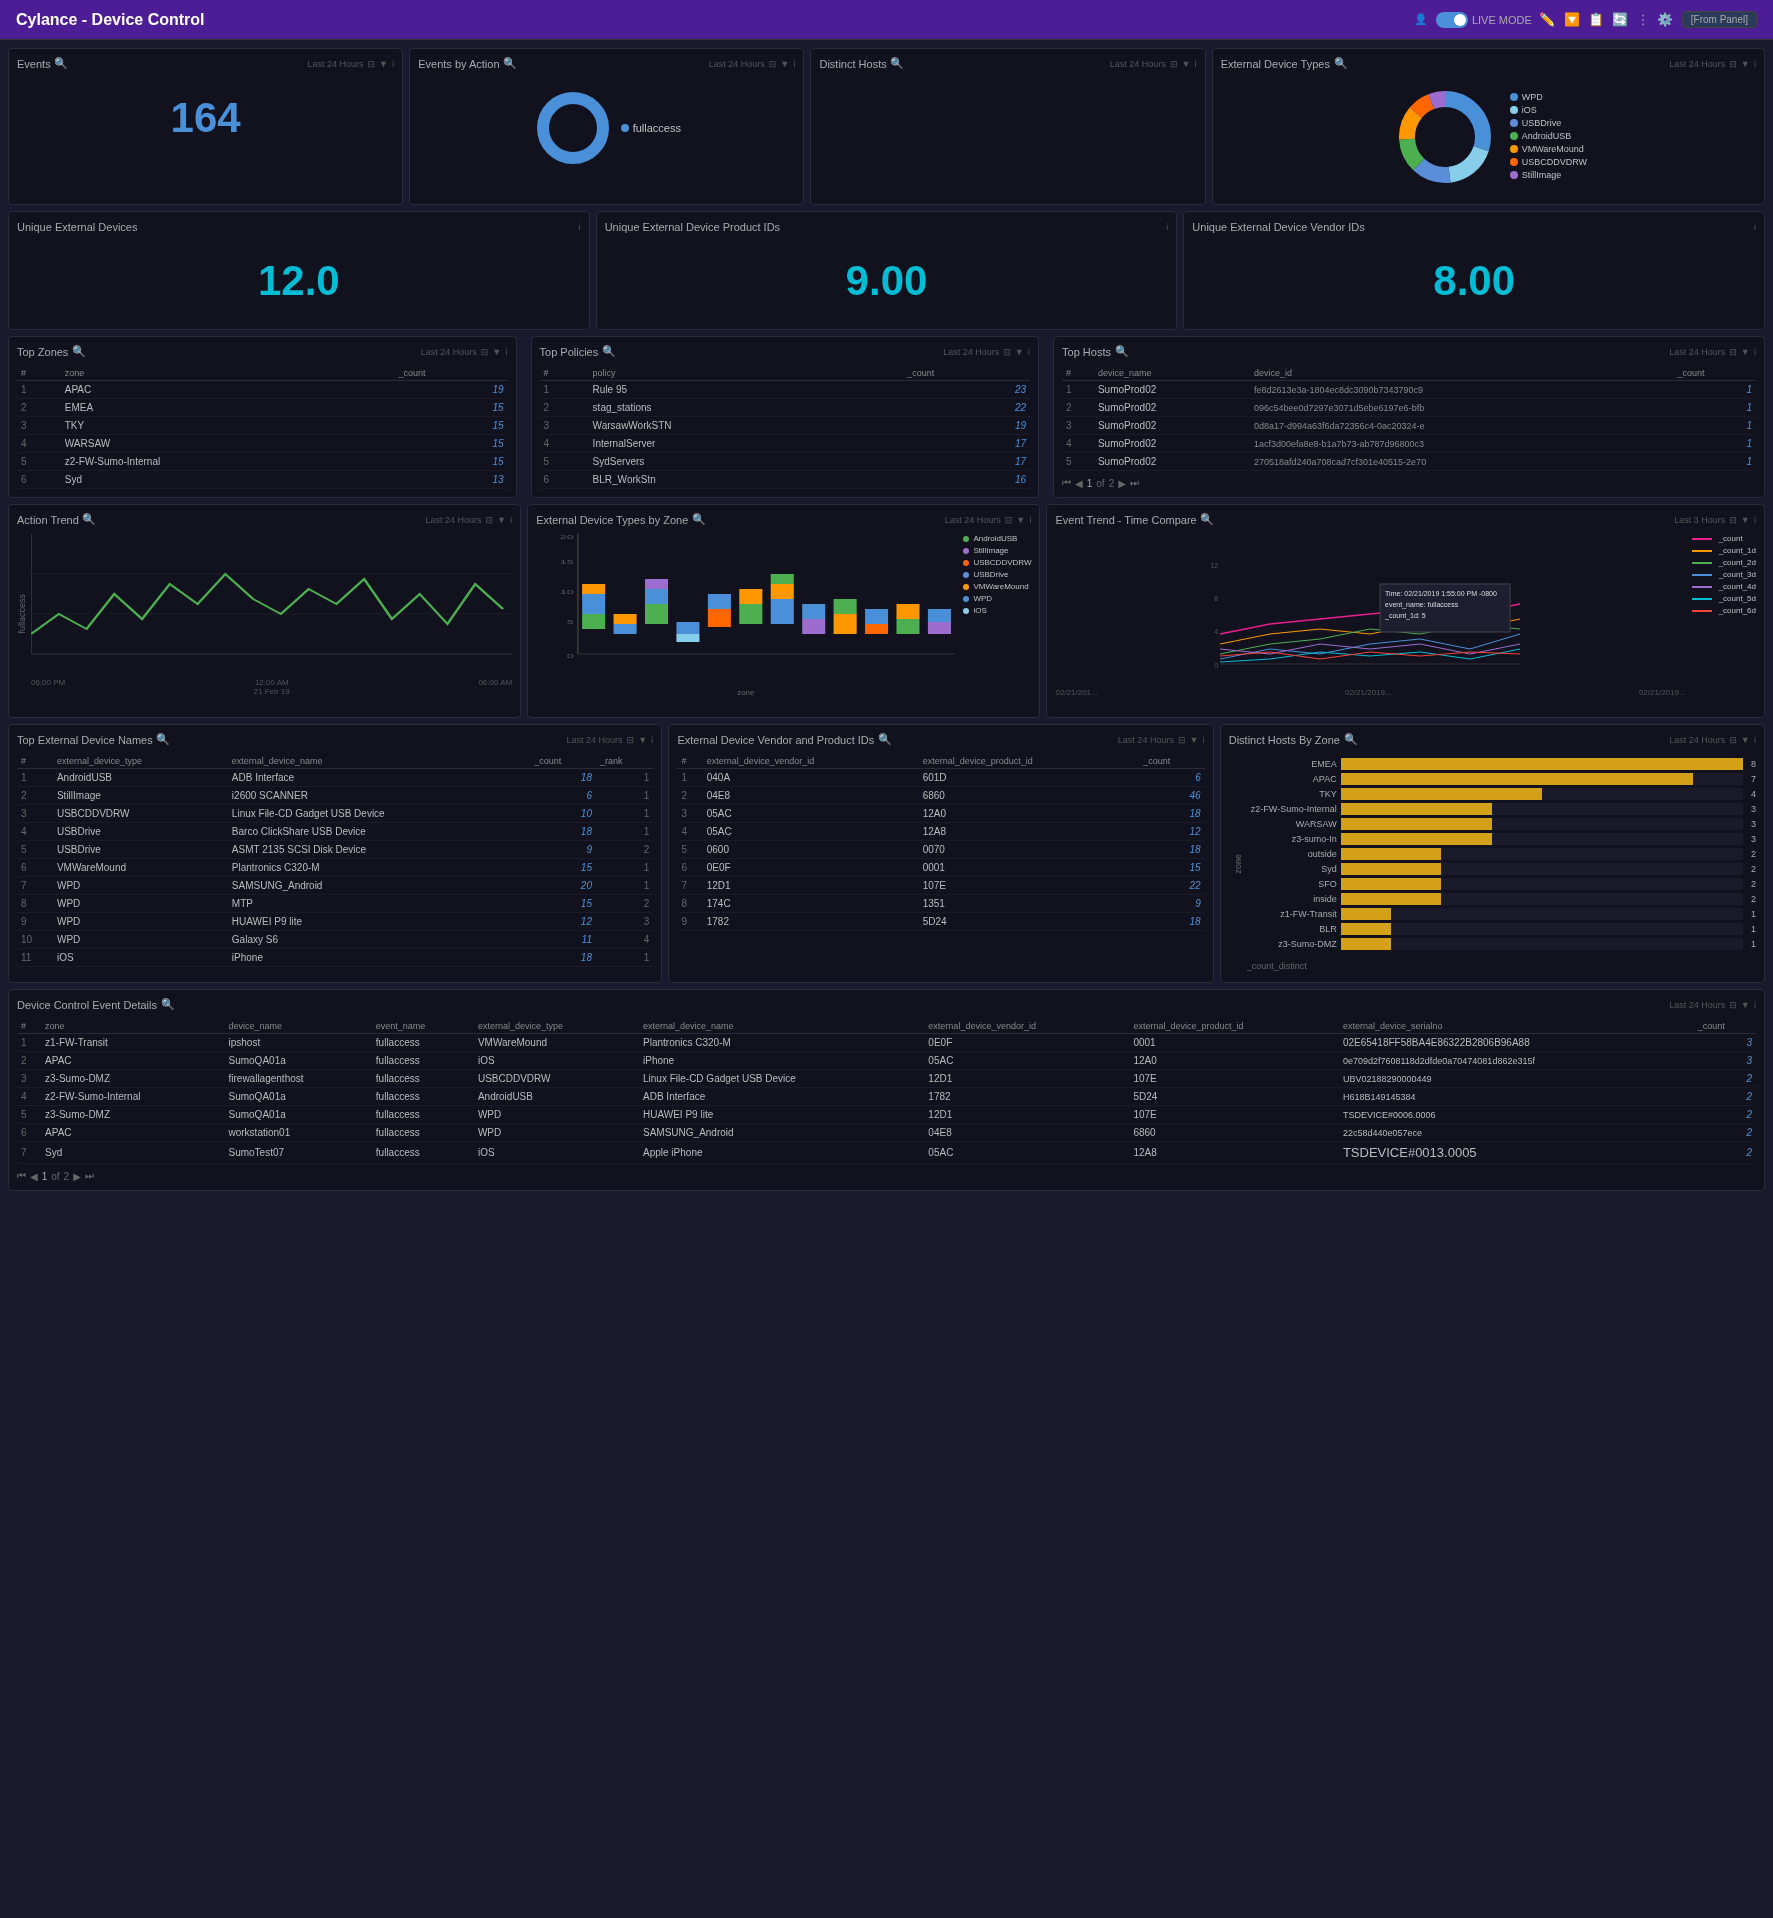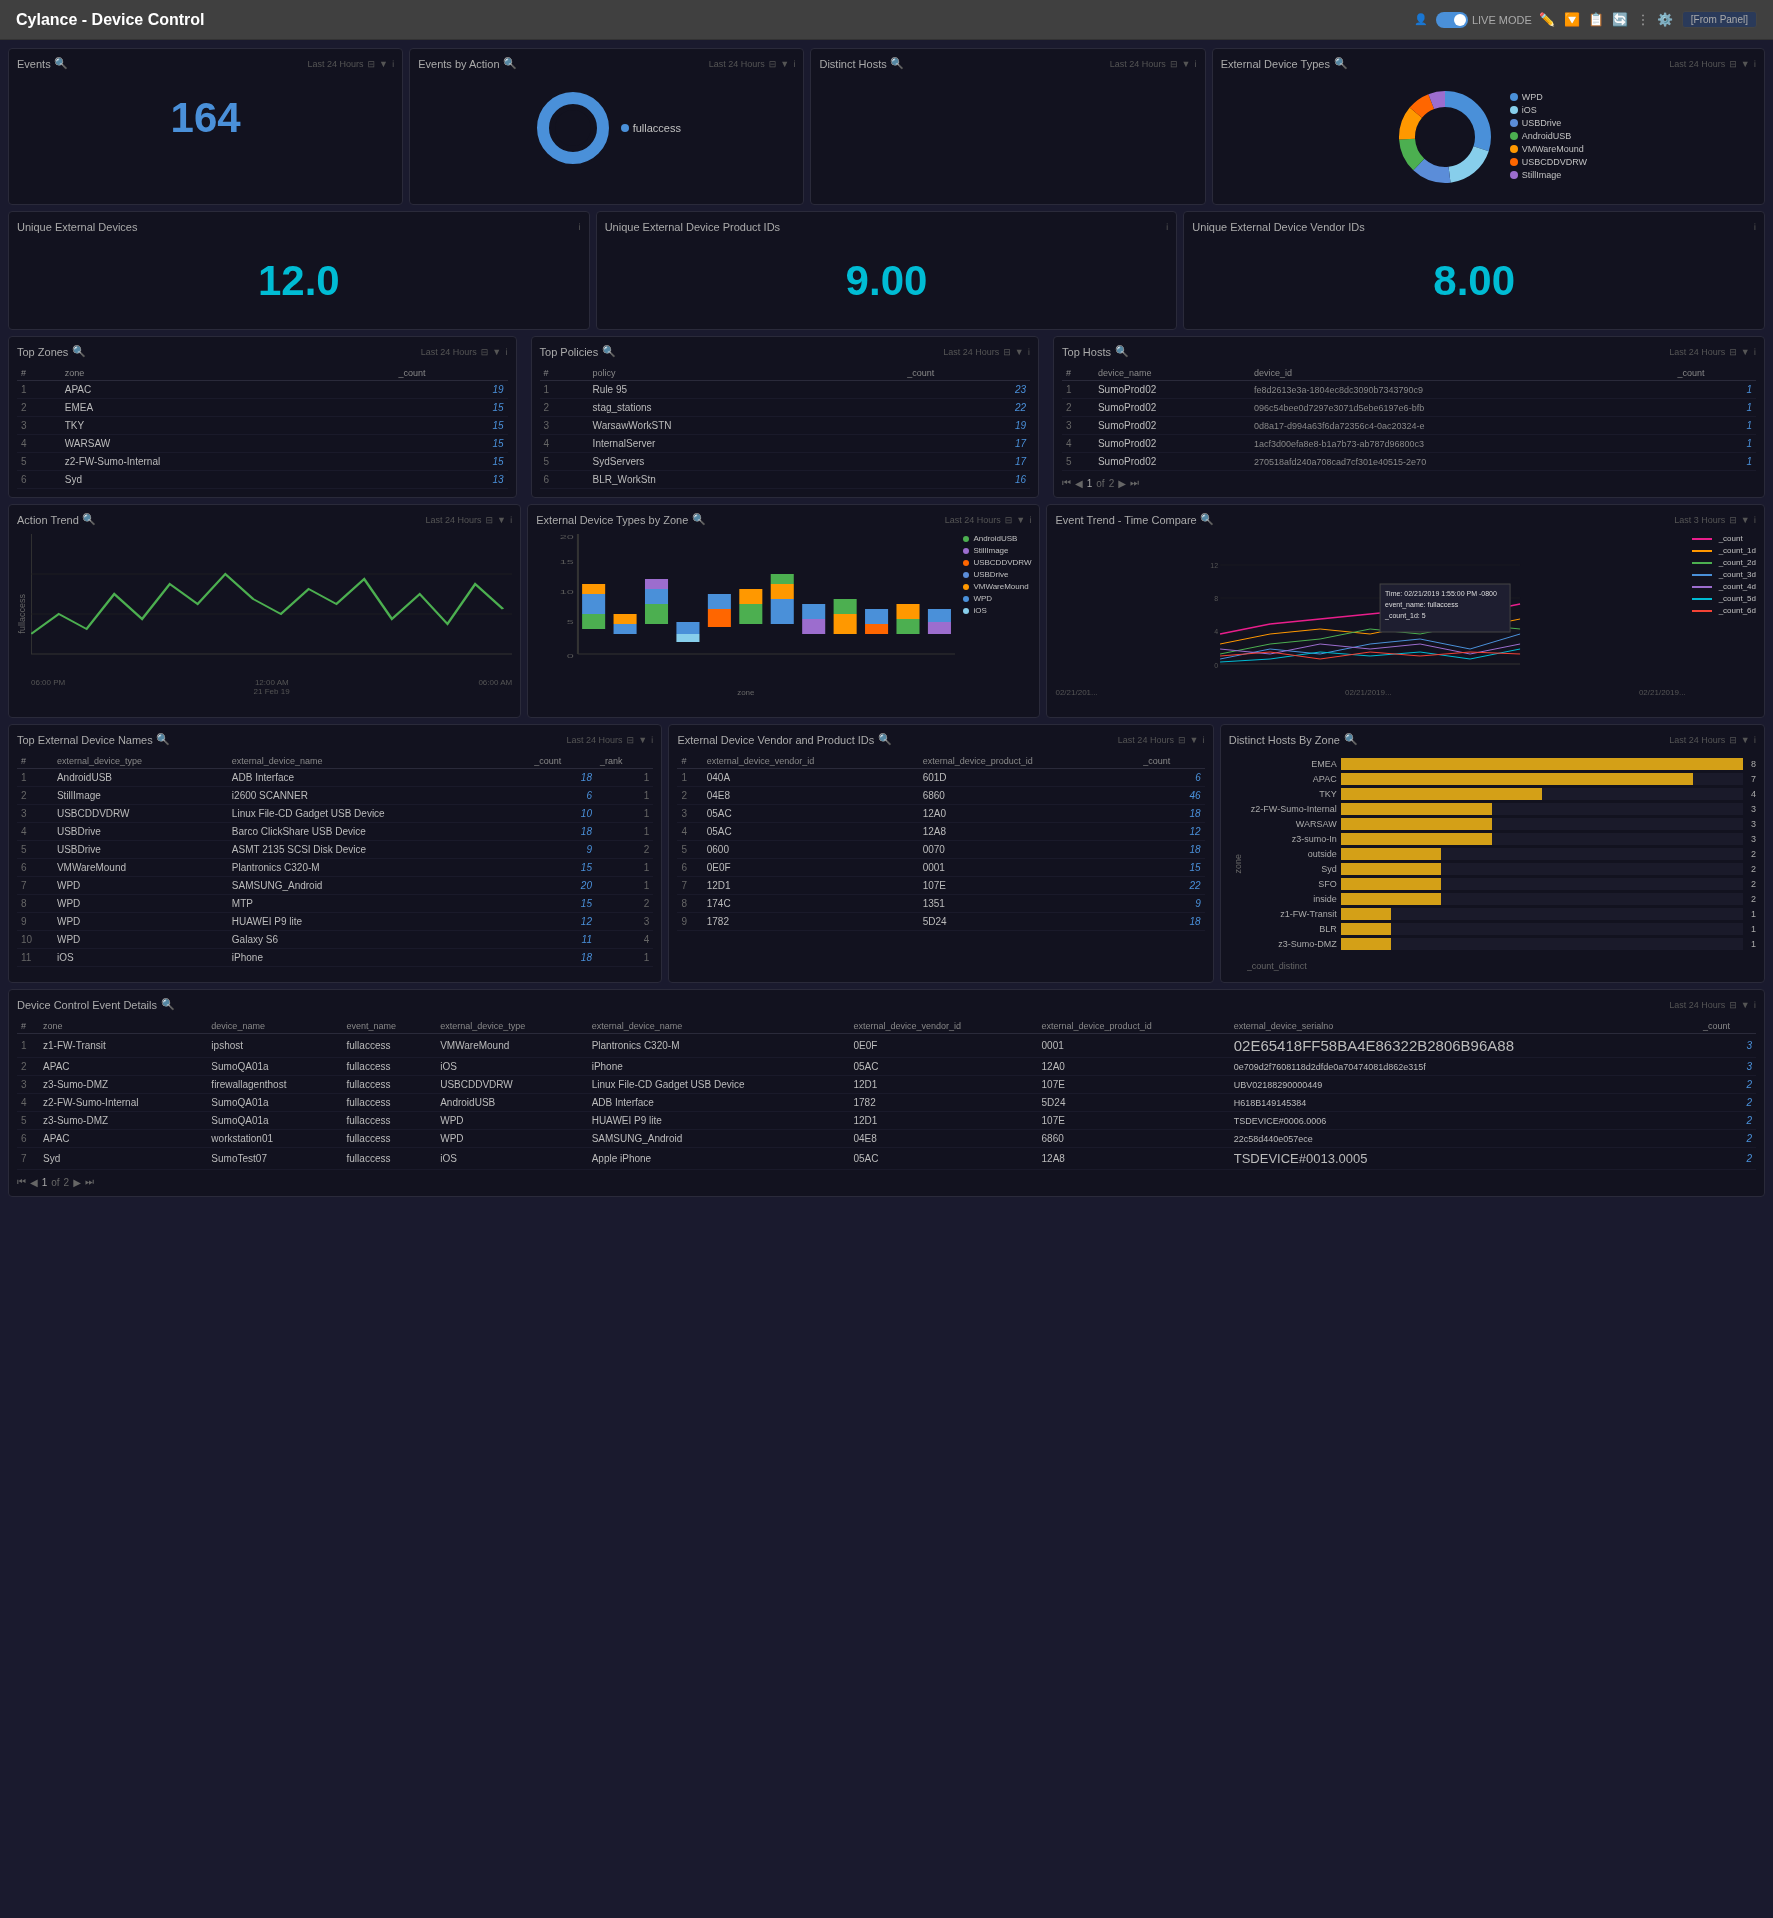--- a/index.html
+++ b/index.html
@@ -6,21 +6,21 @@
     body {
       background: #1a1a2e;
       color: #c0c0c0;
       font-family: 'Arial', sans-serif;
       font-size: 11px;
       overflow-x: hidden;
     }
 
     
     .header {
-      background: #404040;
+      background: #4c1d95;
       padding: 8px 16px;
       display: flex;
       align-items: center;
       justify-content: space-between;
       border-bottom: 1px solid #333;
       height: 40px;
     }
     .header-title { color: #fff; font-size: 16px; font-weight: bold; }
     .header-controls { display: flex; align-items: center; gap: 8px; font-size: 11px; color: #aaa; }
     .live-toggle { display: flex; align-items: center; gap: 4px; }
@@ -1028,21 +1028,21 @@
       <tbody id="dce-tbody">
           <tr>
             <td>1</td>
             <td>z1-FW-Transit</td>
             <td>ipshost</td>
             <td>fullaccess</td>
             <td>VMWareMound</td>
             <td>Plantronics C320-M</td>
             <td>0E0F</td>
             <td>0001</td>
-            <td style="font-size:15px;">02E65418FF58BA4E86322B2806B96A88</td>
+            <td style="font-size:10px;">02E65418FF58BA4E86322B2806B96A88</td>
             <td class="count-col">3</td>
           </tr>
           <tr>
             <td>2</td>
             <td>APAC</td>
             <td>SumoQA01a</td>
             <td>fullaccess</td>
             <td>iOS</td>
             <td>iPhone</td>
             <td>05AC</td>

